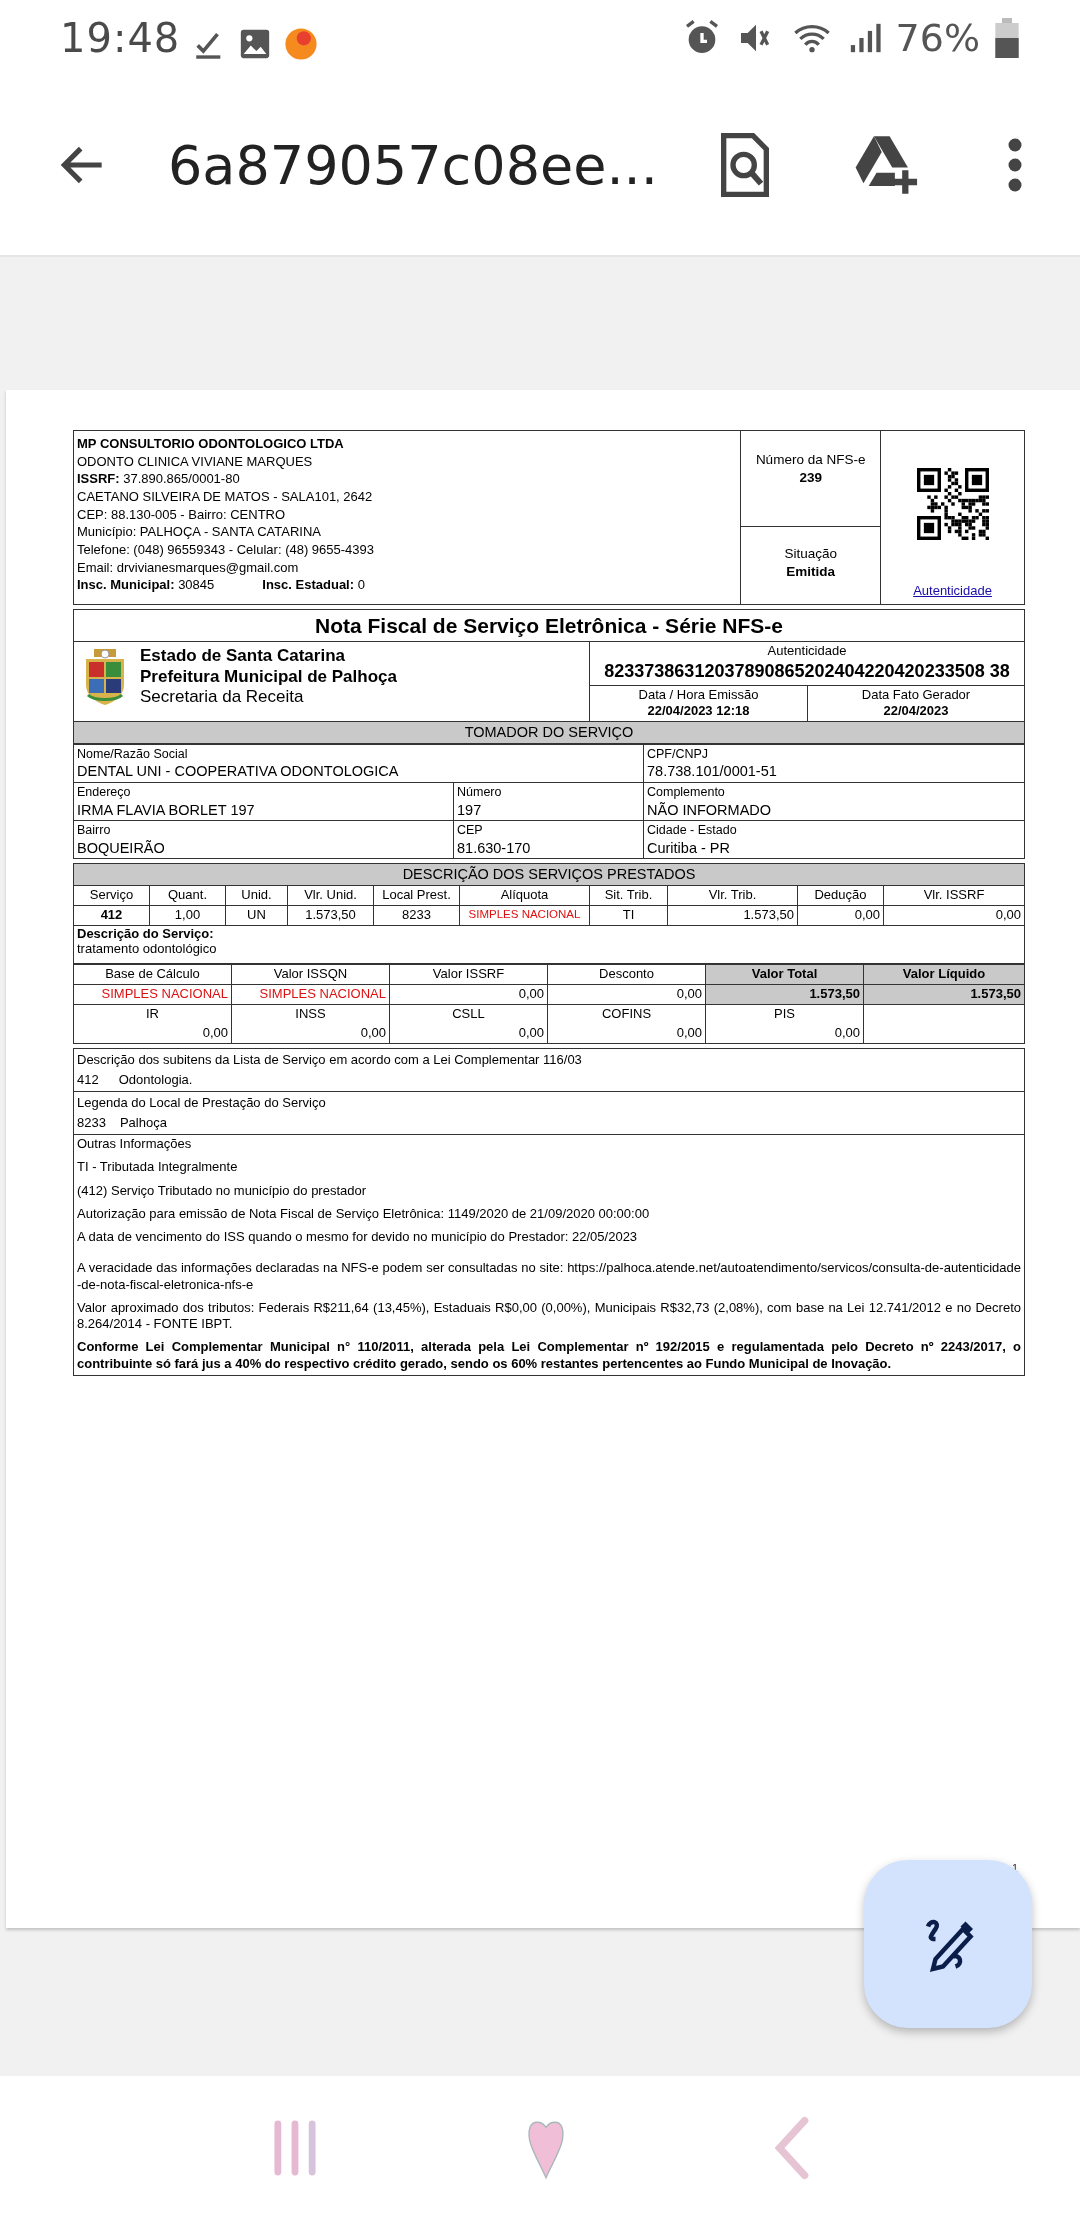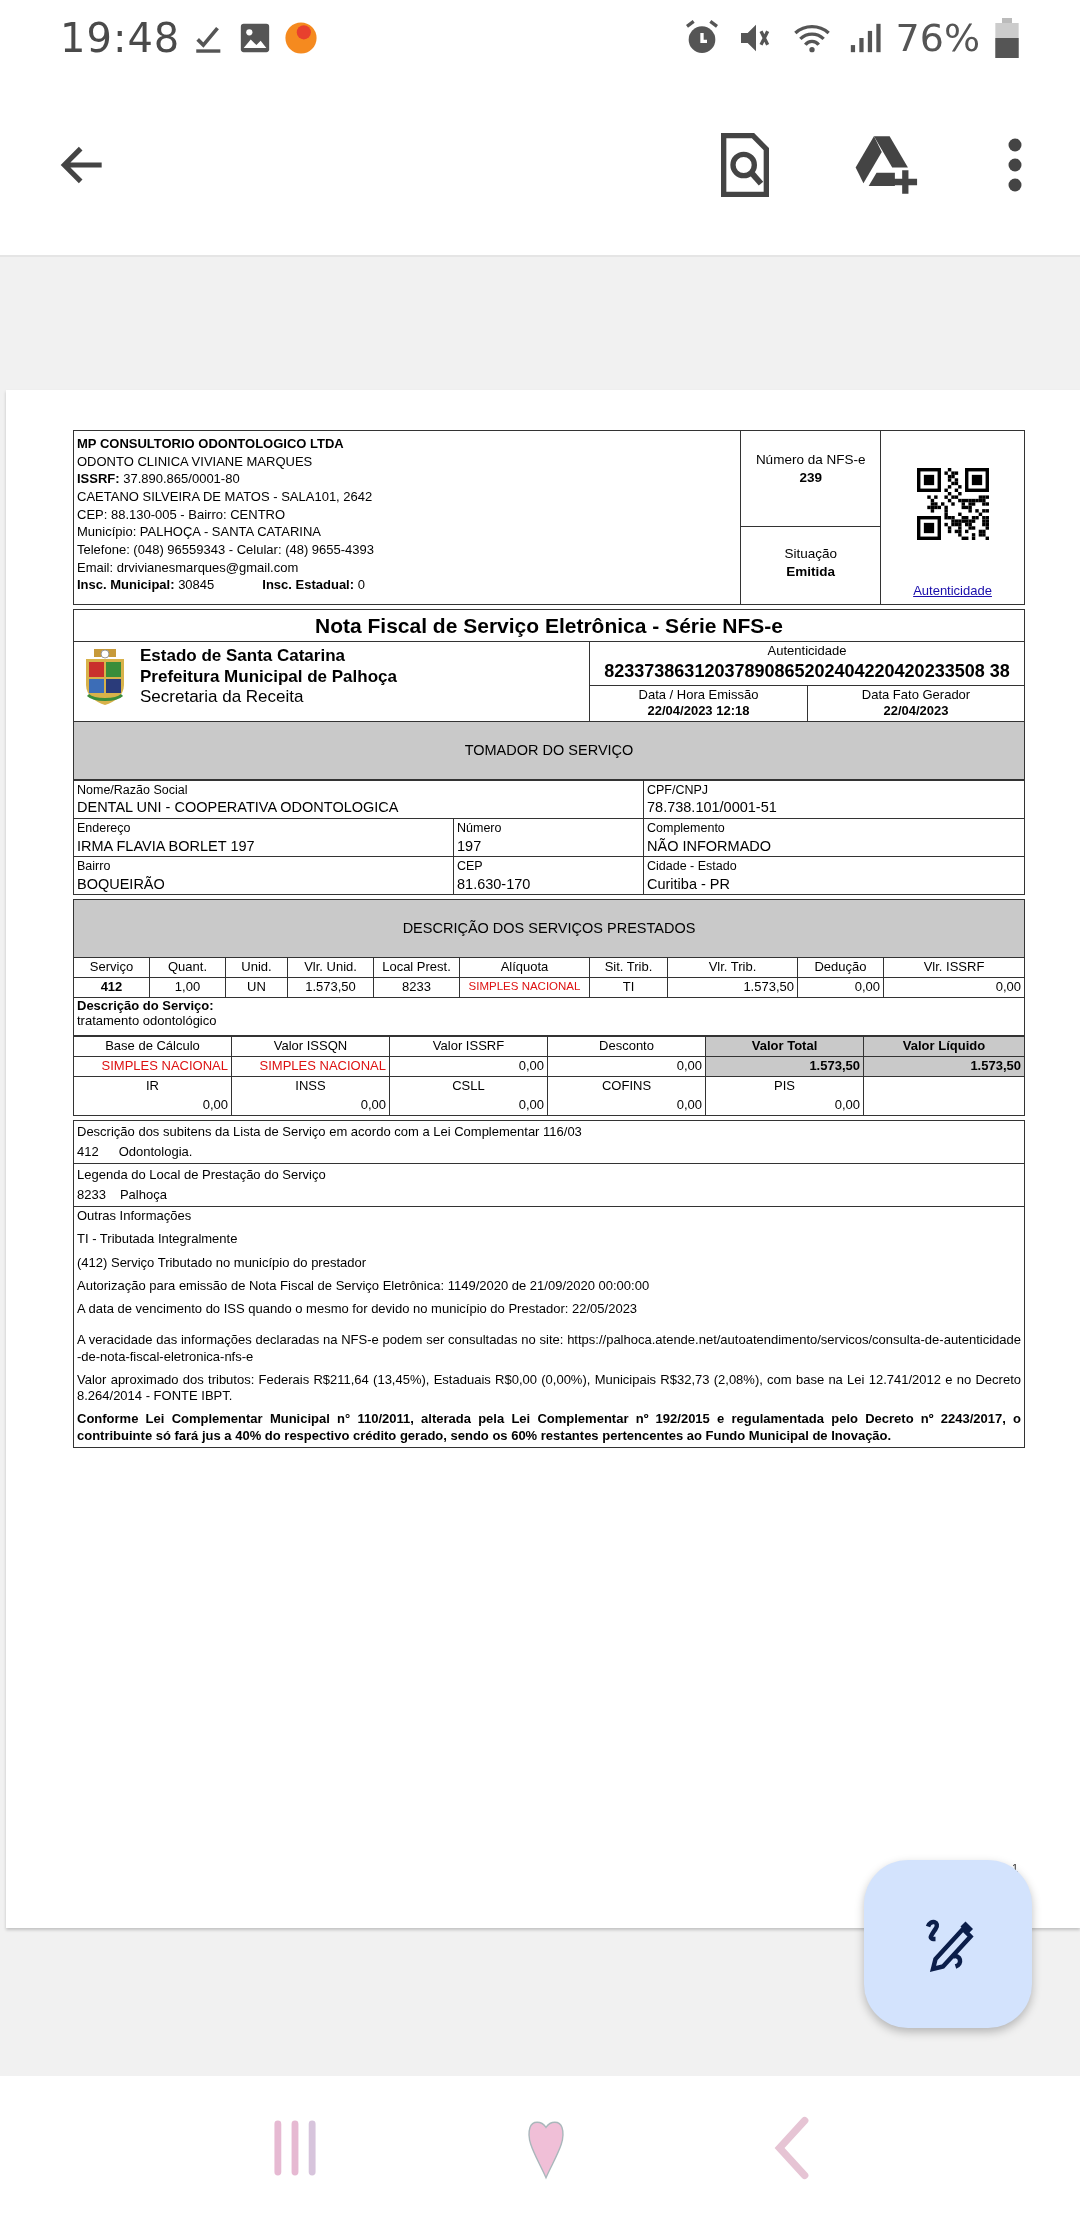--- a/index.html
+++ b/index.html
@@ -1,36 +1,36 @@
 <!DOCTYPE html>
 <html><head>
 <meta charset="utf-8">
 <style>
 *{box-sizing:border-box;margin:0;padding:0}
 html,body{width:1080px;height:2220px;overflow:hidden;background:#f1f1f1;font-family:"Liberation Sans",sans-serif;color:#000}
 .status{position:absolute;top:0;left:0;width:1080px;height:75px;background:#fff;display:flex;align-items:center;padding:0 60px;color:#555}
 .status .time{font-family:"DejaVu Sans",sans-serif;font-size:40px;letter-spacing:1px;color:#4a4a4a}
-.status .left{display:flex;align-items:center;gap:12px}
+.status .left{display:flex;align-items:flex-end;gap:12px}
 .status .right{margin-left:auto;display:flex;align-items:center;gap:14px;font-size:38px;font-family:"DejaVu Sans",sans-serif;color:#555}
 .ic{display:inline-flex;align-items:center;justify-content:center}
 .appbar{position:absolute;top:75px;left:0;width:1080px;height:182px;background:#fff;display:flex;align-items:center;border-bottom:2px solid #e5e5e5}
 .appbar .back{width:70px;height:70px;margin-left:48px}
 .appbar .title{font-family:"DejaVu Sans",sans-serif;font-size:54px;margin-left:50px;color:#222;white-space:nowrap}
 .appbar .act{position:absolute;top:55px;width:70px;height:70px}
 .viewer{position:absolute;top:258px;left:0;width:1080px;height:1812px;background:#f1f1f1}
 .page{position:absolute;left:6px;top:132px;width:1074px;height:1538px;background:#fff;box-shadow:0 2px 3px rgba(0,0,0,.2)}
 .doc{position:absolute;left:67px;top:40px;width:952px;font-size:13.5px;line-height:1.3}
 table{border-collapse:collapse;width:100%}
 td{border:1.5px solid #333;vertical-align:top;padding:1px 3px}
 .b{font-weight:bold}
 .c{text-align:center}
 .r{text-align:right}
 .red{color:#d11}
 .gray{background:#c9c9c9}
-.hdrbar{background:#c9c9c9;text-align:center;font-size:14.5px;padding:19px}
+.hdrbar{background:#c9c9c9;text-align:center;font-size:14.5px;padding:1px}
 .lbl{font-size:12.5px}
 .val{font-size:14.5px}
 .fab{position:absolute;left:864px;top:1860px;width:168px;height:168px;border-radius:44px;background:#d3e3fd;box-shadow:0 4px 10px rgba(0,0,0,.25);display:flex;align-items:center;justify-content:center}
 .navbar{position:absolute;top:2076px;left:0;width:1080px;height:144px;background:#fff;display:flex;align-items:center;justify-content:space-around;padding:0 170px}
 .pagenum{position:absolute;left:1012px;top:1862px;font-size:11px;color:#333}
 .linkblue{color:#1a0dab;text-decoration:underline}
 </style>
 </head>
 <body>
 
@@ -95,20 +95,21 @@
     </span>
   </div>
 </div>
 
 <div class="appbar">
   <span class="ic back">
     <svg width="56" height="56" viewBox="0 0 24 24">
         <path d="M20 12H5M11 5l-7 7 7 7" stroke="#444" stroke-width="2.2" fill="none"></path>
       </svg>
   </span>
+  <span class="title">6a879057c08ee...</span>
   <span class="ic act" style="left:710px">
     <svg width="56" height="64" viewBox="0 0 20 24">
         <path d="M2 1h11l5 5v17H2z" stroke="#444" stroke-width="2" fill="none"></path>
         <circle cx="9.5" cy="12" r="4" stroke="#444" stroke-width="2" fill="none"></circle>
         <path d="M12.5 15l3.5 4" stroke="#444" stroke-width="2.2"></path>
       </svg>
   </span>
   <span class="ic act" style="left:852px">
     <svg width="68" height="64" viewBox="0 0 26 24">
         <path d="M8 1h6l7 12h-6z" fill="#444"></path>

